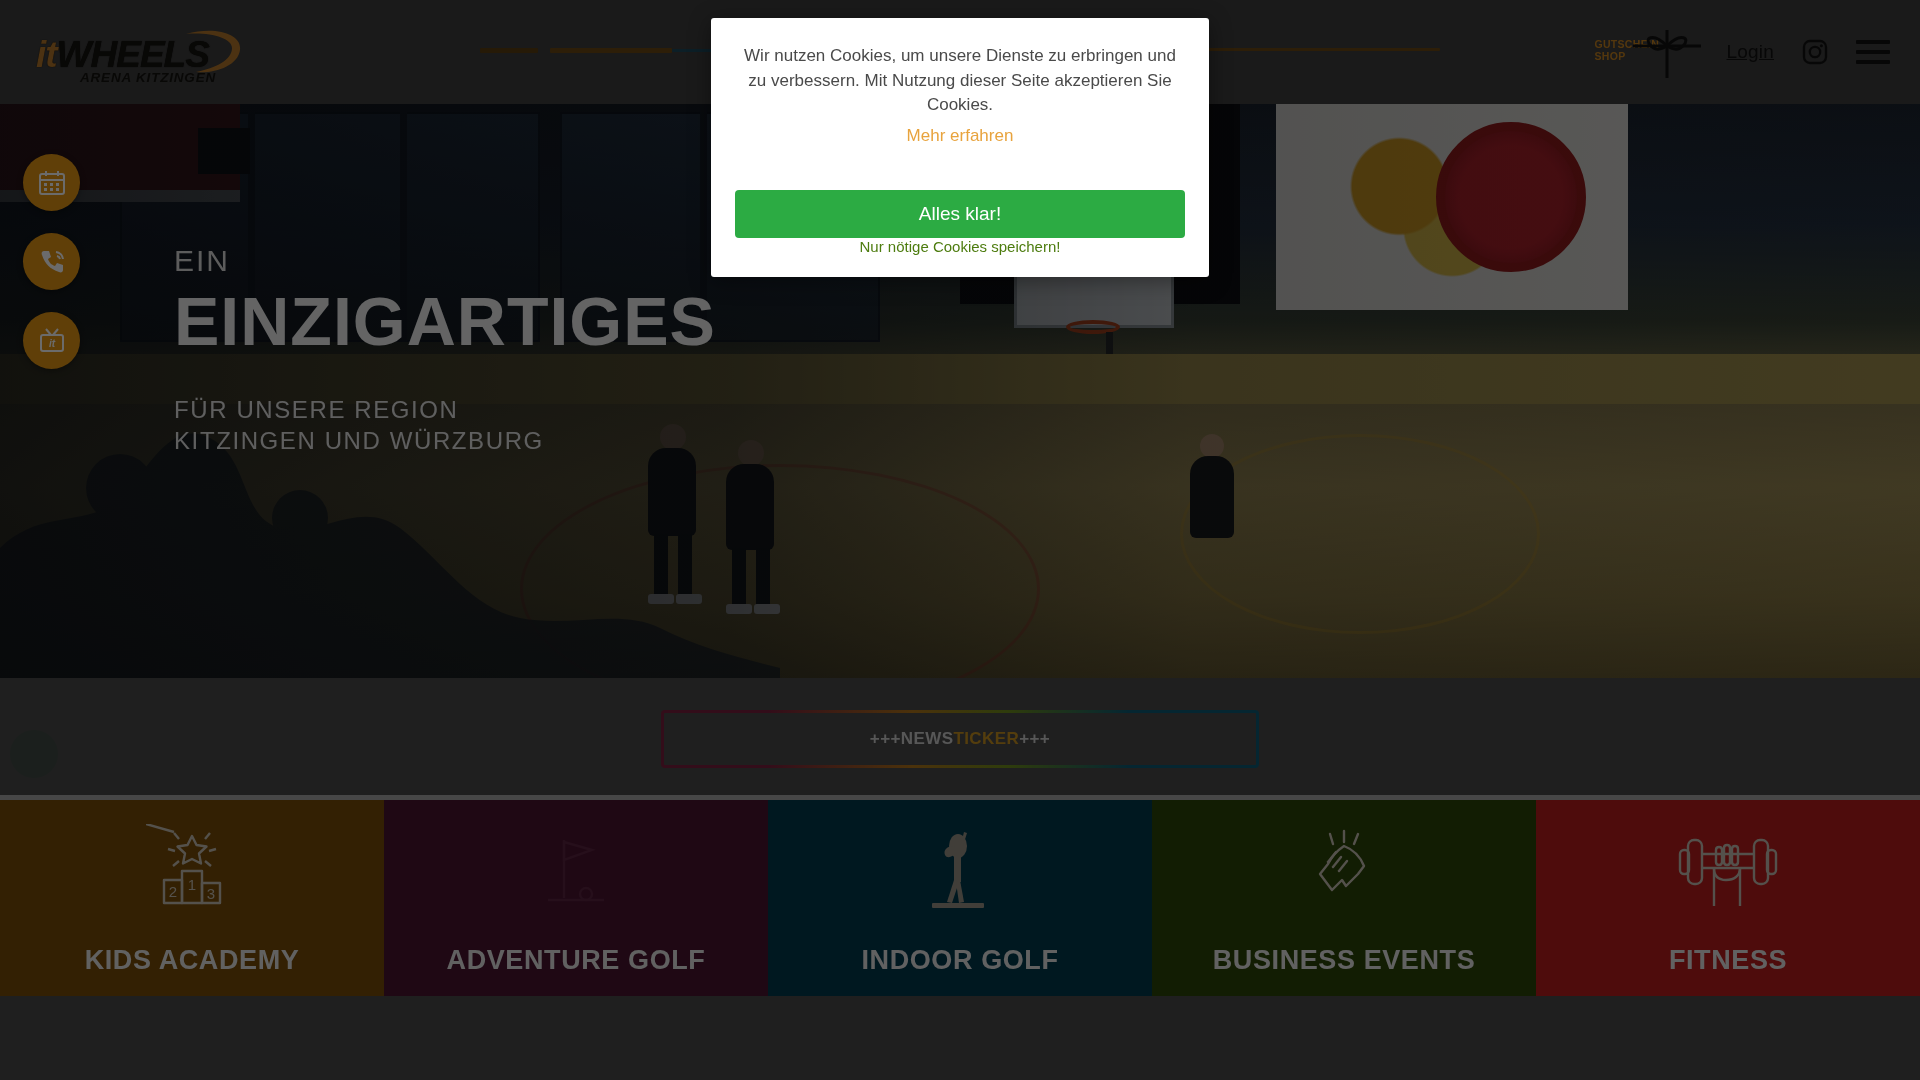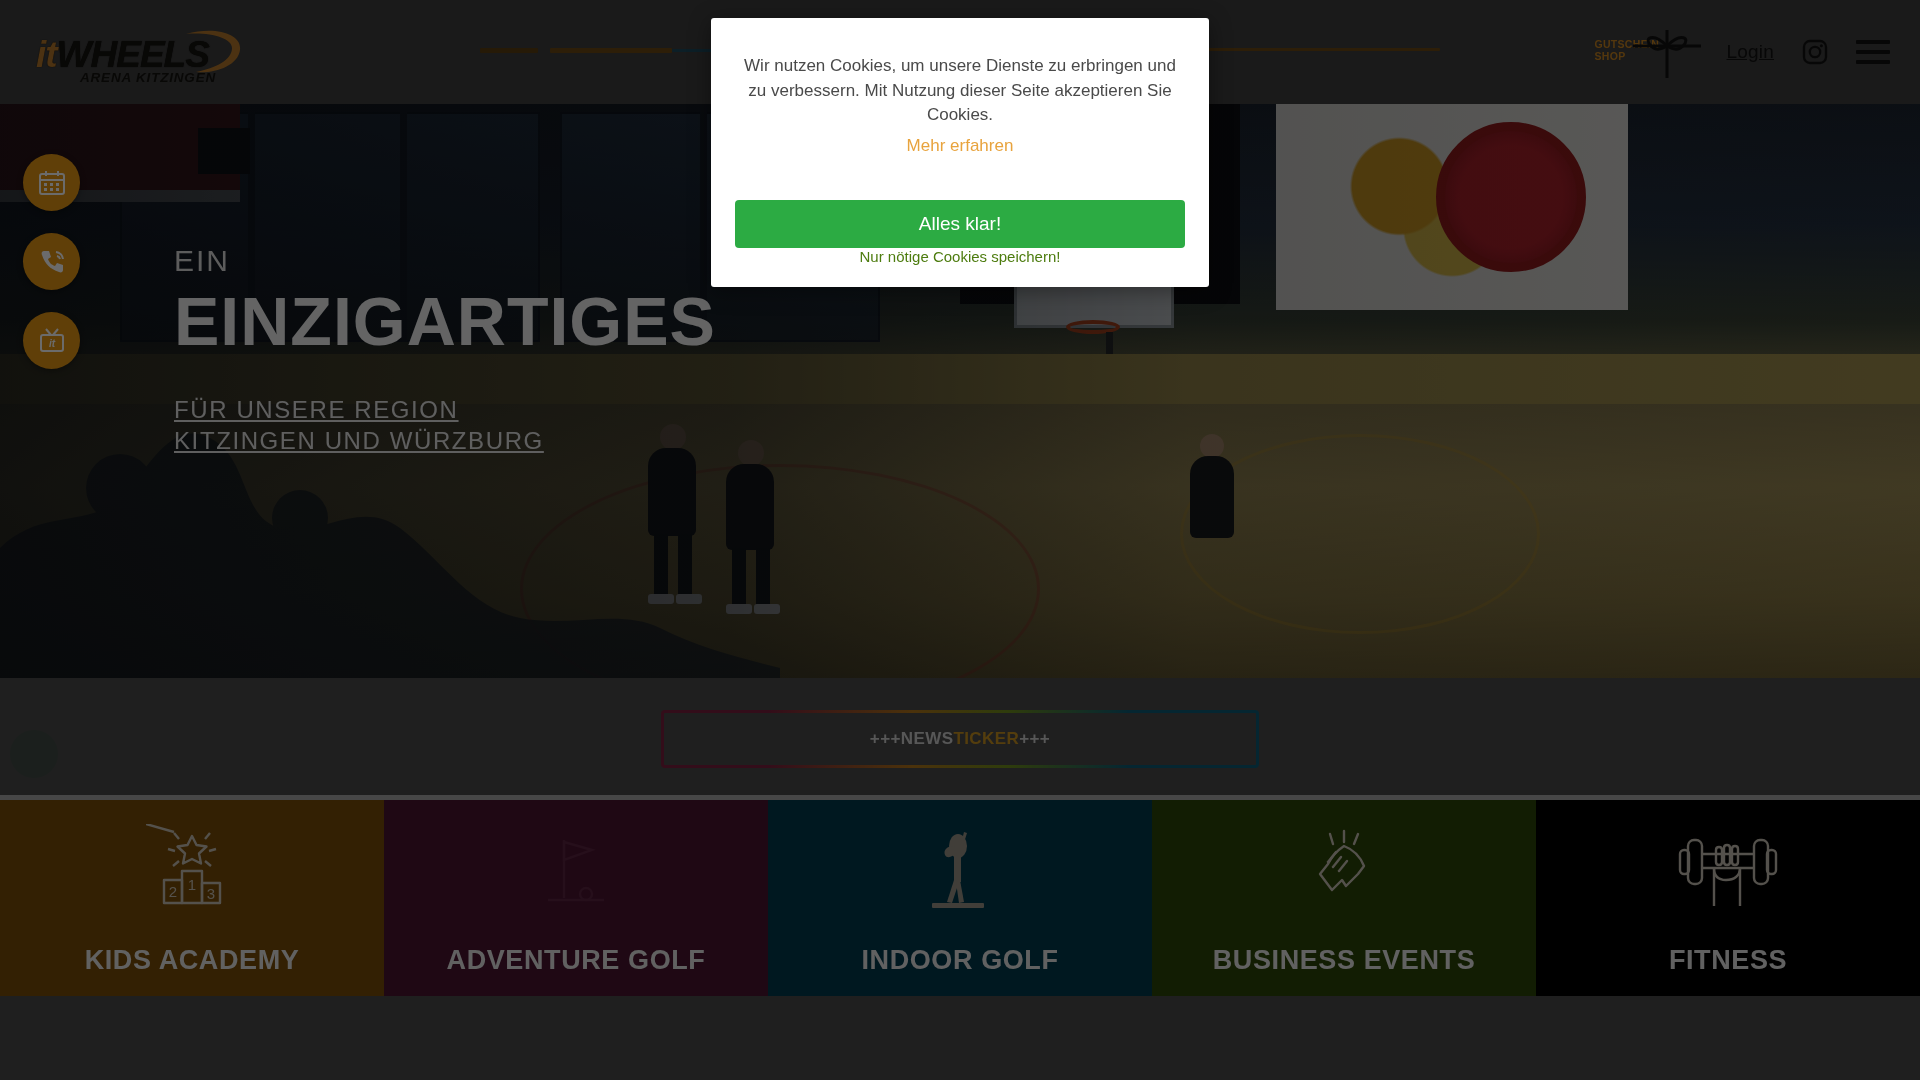--- a/index.html
+++ b/index.html
@@ -173,21 +173,21 @@
     font-size: 68px; font-weight: 700; letter-spacing: 1px;
     line-height: 74px; color: #efefef;
   }
   .h-title-green {
     font-size: 68px; font-weight: 700; letter-spacing: 1px;
     line-height: 74px; color: #9ccf27;
   }
   .h-sub {
     margin-top: 36px;
     font-size: 24px; letter-spacing: 1.6px; line-height: 31px;
-    color: #e2e2e2; font-weight: 400; text-decoration: underline;
+    color: #e2e2e2; font-weight: 400;
   }
 
   
   .fab-col {
     position: absolute; left: 23px; top: 154px;
     display: flex; flex-direction: column; gap: 22px;
     z-index: 45;
   }
   .fab {
     width: 57px; height: 57px; border-radius: 50%;
@@ -256,21 +256,21 @@
   }
 
   
   .modal {
     position: absolute;
     left: 711px; top: 18px;
     width: 498px;
     background: #ffffff;
     border-radius: 3px;
     box-shadow: 0 4px 22px rgba(0,0,0,.4);
-    padding: 36px 24px 22px 24px;
+    padding: 26px 24px 22px 24px;
     z-index: 100;
     text-align: center;
   }
   .modal-text {
     font-size: 17px; line-height: 24.5px;
     color: #4a4a4a;
   }
   .modal-more {
     display: block; margin-top: 8px;
     font-size: 17px; color: #e8a33d; text-decoration: none;
@@ -527,21 +527,21 @@
             <path d="M46 22 C40 26 34 32 30 40 L22 50 L34 66 L44 56 L48 62 L60 50 L66 42 C62 32 54 25 46 22 Z"></path>
             <path d="M38 28 L30 38"></path>
             <path d="M43 33 L35 43"></path>
             <path d="M49 37 L41 47"></path>
           </g>
         </svg>
       </div>
       <div class="tile-label">BUSINESS EVENTS</div>
     </div>
 
-    <div class="tile" style="background:#000000">
+    <div class="tile" style="background:#b91c1c">
       <div class="tile-icon">
         <svg width="108" height="92" viewBox="0 0 108 92">
           <g fill="none" stroke="#c9c2b4" stroke-width="2.4" stroke-linejoin="round">
             <rect x="14" y="16" width="14" height="44" rx="6"></rect>
             <rect x="6" y="26" width="9" height="24" rx="4"></rect>
             <rect x="80" y="16" width="14" height="44" rx="6"></rect>
             <rect x="93" y="26" width="9" height="24" rx="4"></rect>
             <line x1="28" y1="30" x2="80" y2="30"></line>
             <line x1="28" y1="44" x2="80" y2="44"></line>
             <path d="M42 26 C42 22 48 22 48 26 L48 38 C48 42 42 42 42 38 Z"></path>

